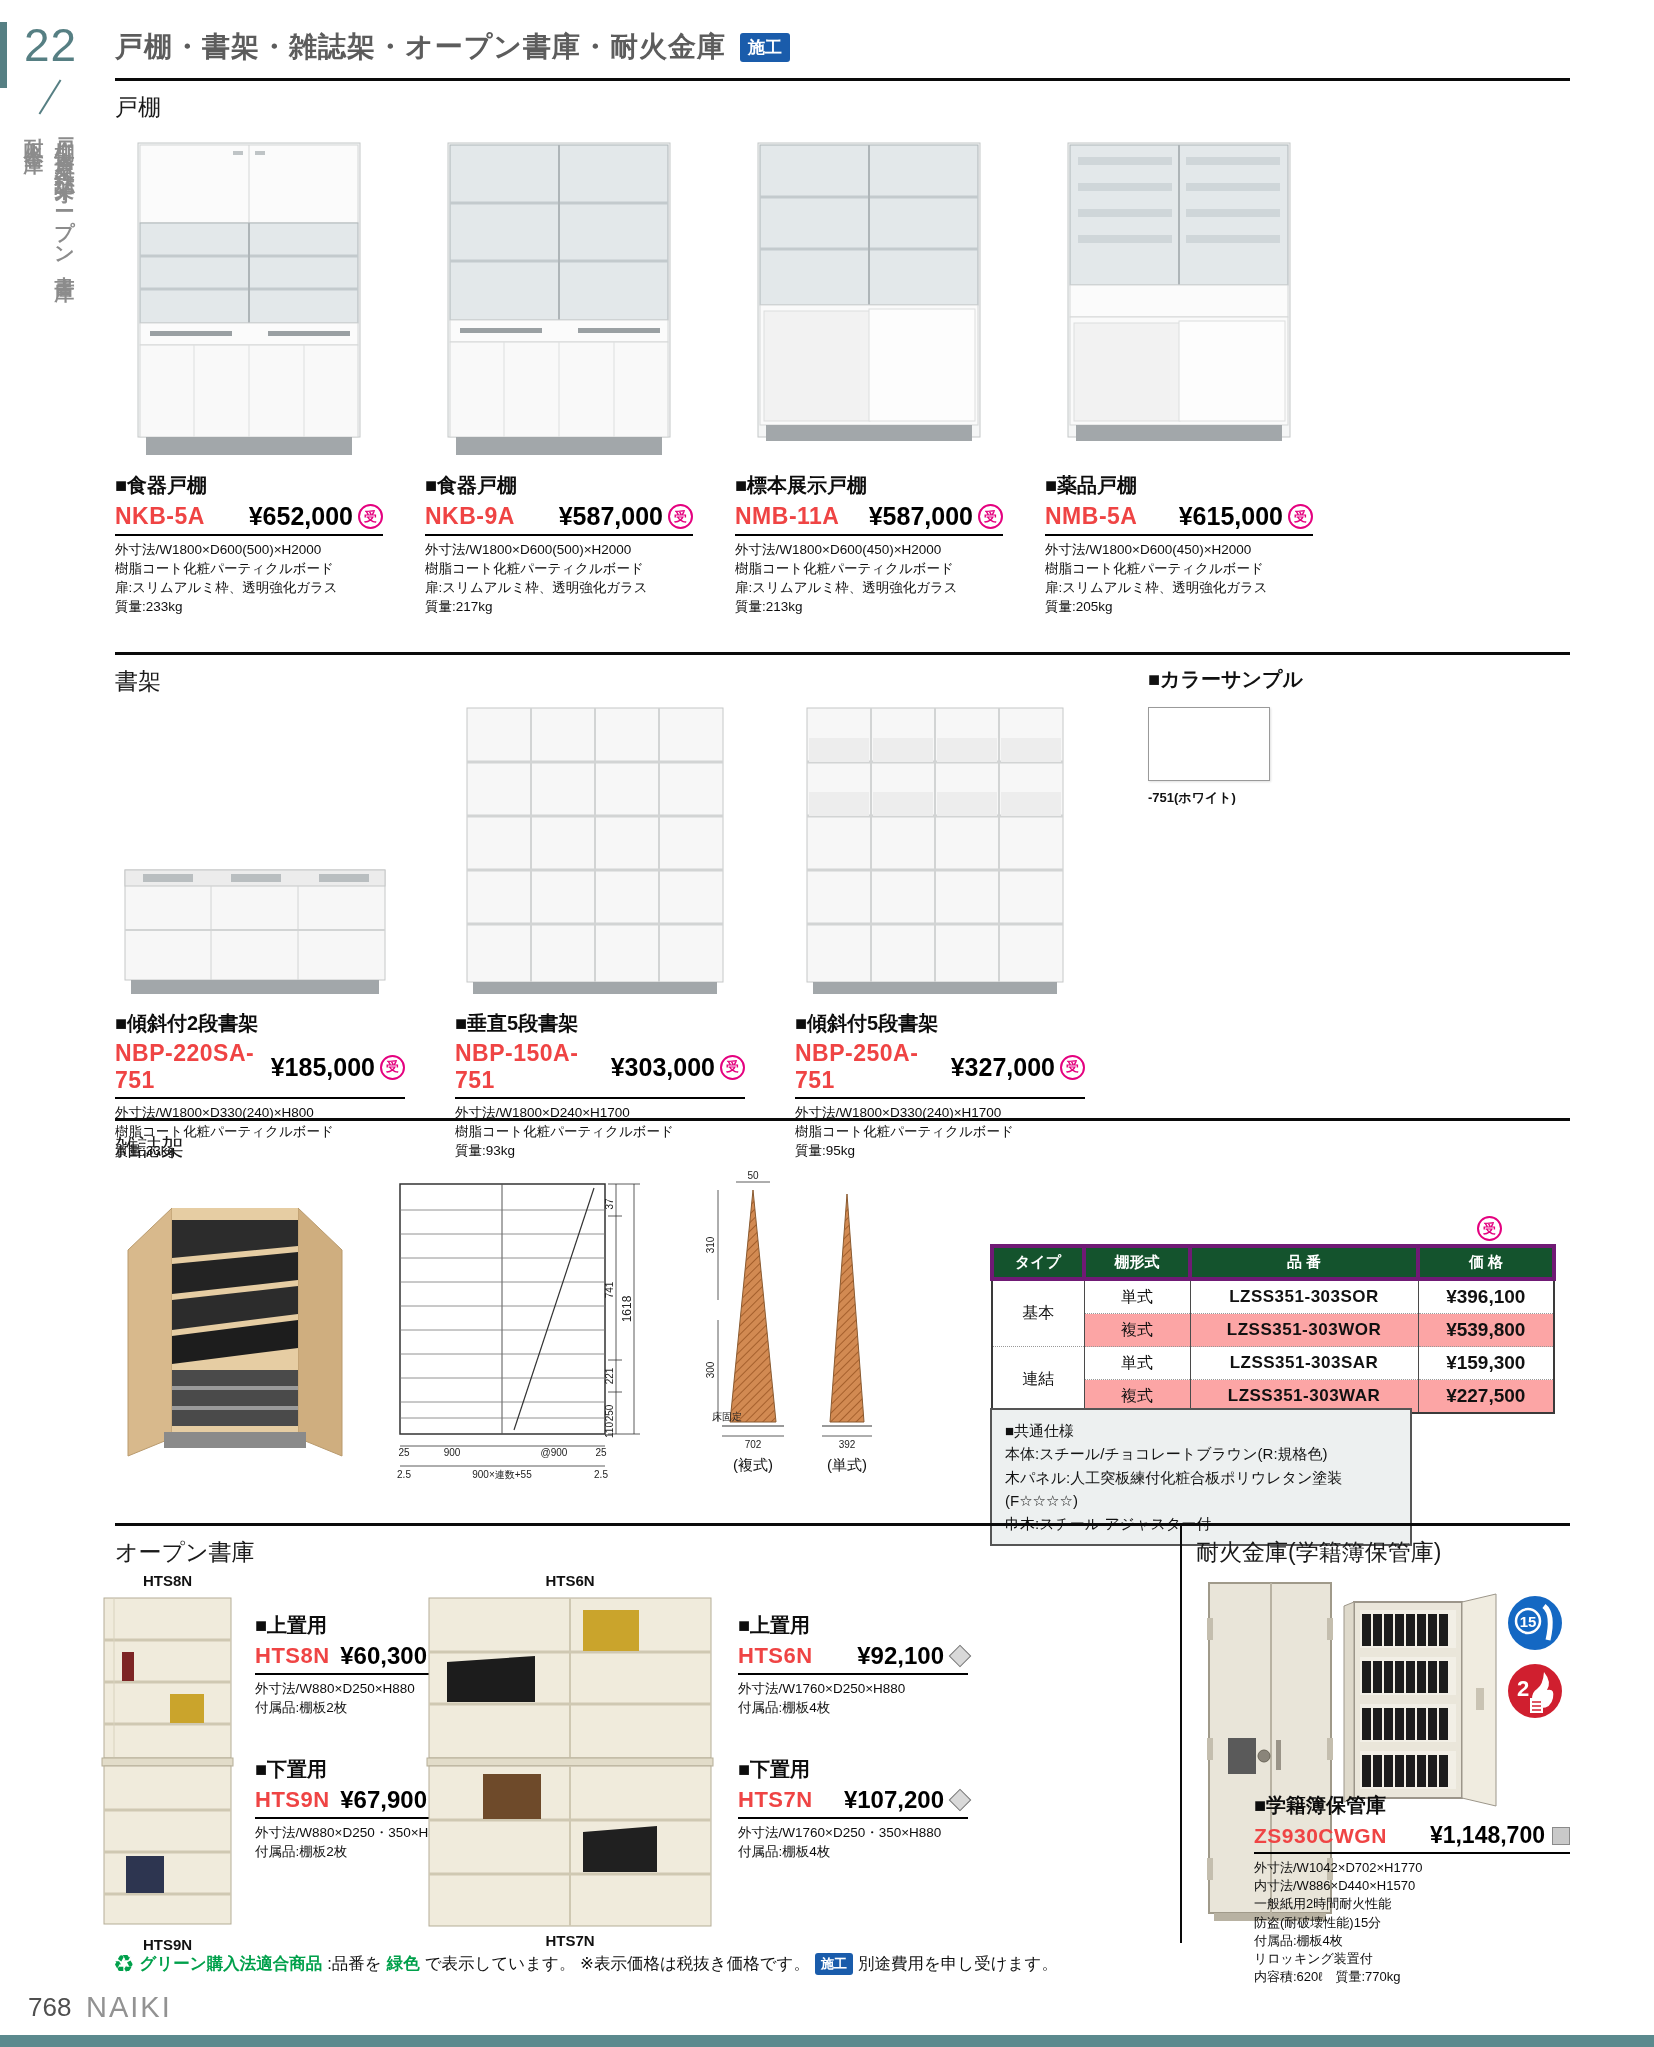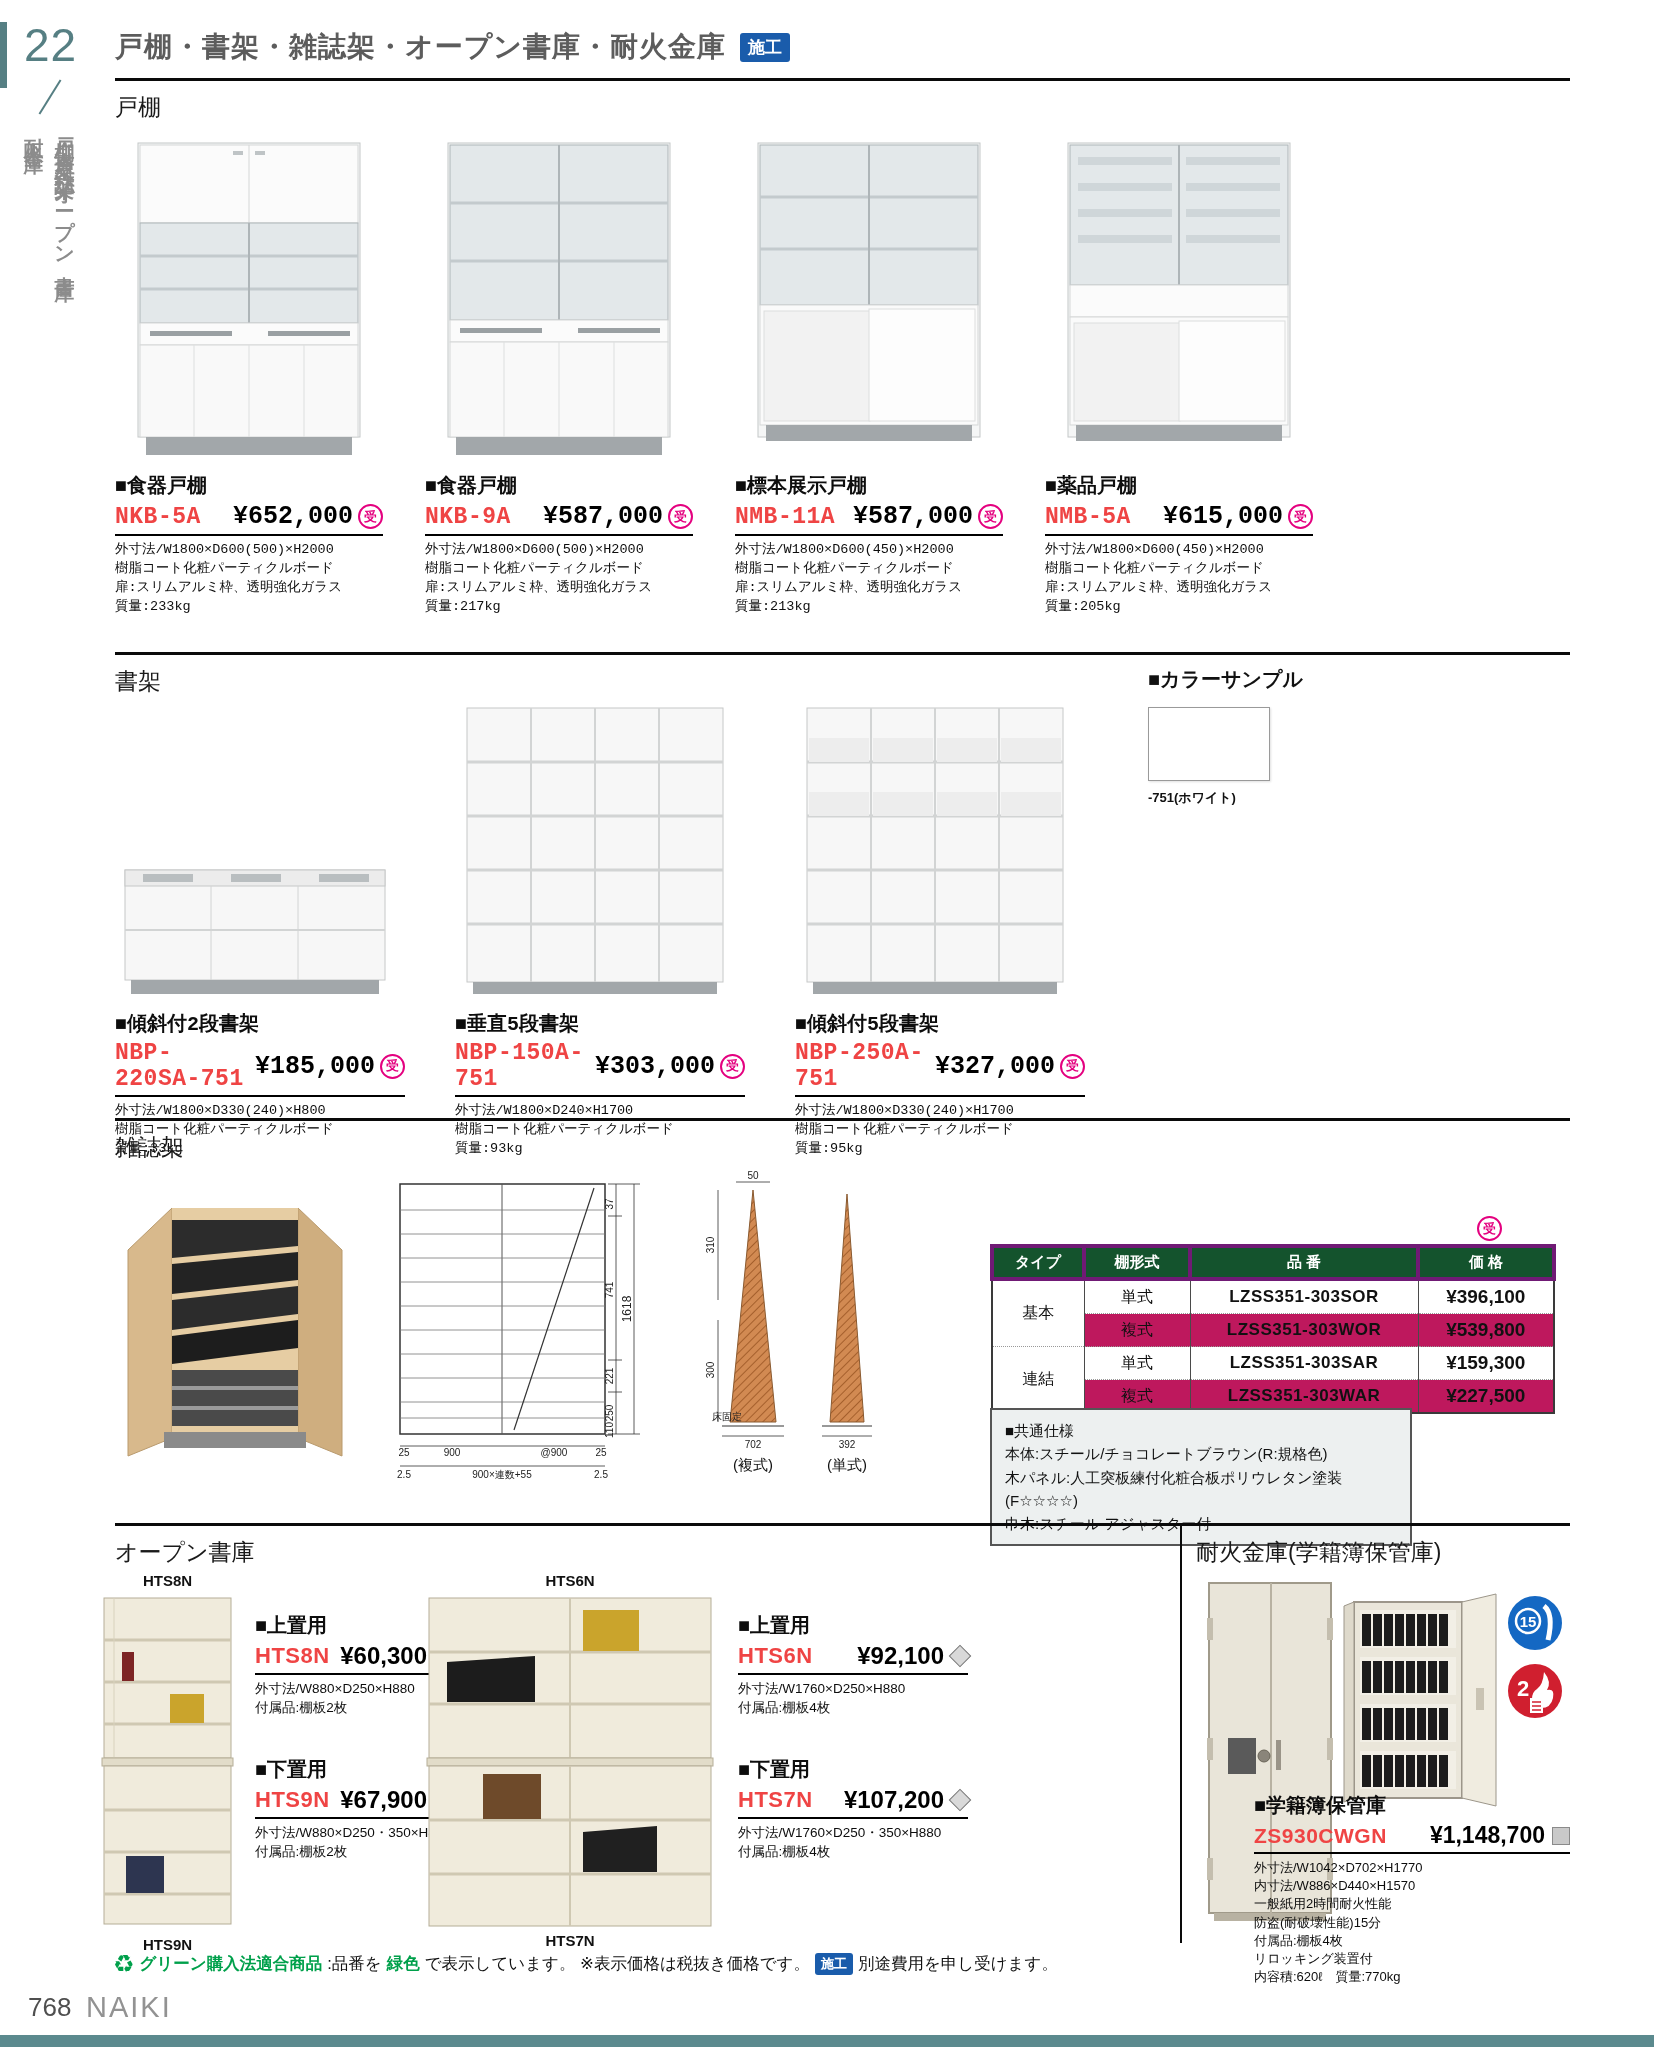--- a/index.html
+++ b/index.html
@@ -15,21 +15,21 @@
   .slash{left:30px;top:96px;width:40px;height:2px;background:#567f83;transform:rotate(-58deg);}
   .vtext{left:18px;top:122px;height:980px;writing-mode:vertical-rl;font-size:20px;color:#8c8c8c;font-weight:bold;letter-spacing:5px;line-height:1.55;}
   
   .header{left:115px;top:28px;display:flex;align-items:center;gap:14px;}
   .header-title{font-size:28px;font-weight:bold;color:#5c5c5c;letter-spacing:1px;}
   .badge-seko{background:#1a5cab;color:#fff;font-size:17px;font-weight:bold;padding:3px 8px;border-radius:3px;}
   .rule{left:115px;width:1455px;height:3px;background:#0a0a0a;}
   .section-label{font-size:23px;color:#1a1a1a;font-weight:500;}
   
   .cards{display:flex;}
-  .card{display:flex;flex-direction:column;font-family:Liberation Mono, monospace;}
+  .card{display:flex;flex-direction:column;}
   .imgbox{display:flex;align-items:flex-end;justify-content:center;margin-bottom:12px;}
   .pname{font-size:20px;font-weight:bold;color:#0d0d0d;margin-bottom:3px;}
   .codeline{display:flex;align-items:center;border-bottom:2.5px solid #000;padding-bottom:3px;margin-bottom:5px;}
   .code{color:#ef4444;font-size:23px;font-weight:bold;letter-spacing:0.5px;}
   .price{font-size:25px;font-weight:bold;color:#000;margin-left:auto;}
   .specs{font-size:13.5px;color:#0d0d0d;line-height:1.4;}
   .mk-uke{display:inline-flex;width:21px;height:21px;border:2px solid #e4007f;border-radius:50%;
     color:#e4007f;font-size:13px;font-weight:bold;align-items:center;justify-content:center;
     margin-left:5px;flex:0 0 auto;}
   .mk-dia{display:inline-block;width:14px;height:14px;background:#d9d9d9;border:1.5px solid #7a7a7a;
@@ -38,21 +38,21 @@
   
   .swatch{width:120px;height:72px;background:#fff;border:1px solid #9a9a9a;box-shadow:1px 1px 2px rgba(0,0,0,.12);}
   .swatch-label{font-size:13px;font-weight:bold;margin-top:8px;}
   
   .ztable{border-collapse:collapse;border:2px solid #3a3a3a;}
   .ztable th{background:#14532d;color:#fff;font-size:15px;font-weight:bold;border:4px solid #701a75;padding:5px 6px;}
   .ztable td{border-left:1.5px solid #4a4a4a;border-right:1.5px solid #4a4a4a;border-top:1px dotted #999;
     font-size:16px;padding:5px 8px;text-align:center;}
   .ztable .cell-code{font-weight:bold;font-size:17px;letter-spacing:0.5px;}
   .ztable .cell-price{font-weight:bold;font-size:19px;}
-  .ztable .alt{background:#be185d;}
+  .ztable .alt{background:#fca5a5;}
   .commonbox{border:2px solid #555;background:#edf0f0;padding:9px 13px;font-size:15px;line-height:1.55;width:392px;}
   .dim{font-size:10px;fill:#222;font-family:"Liberation Sans",sans-serif;}
   .dim-big{font-size:12px;fill:#222;font-family:"Liberation Sans",sans-serif;}
   
   .img-label{font-size:15px;font-weight:bold;color:#111;text-align:center;}
   .vdivider{left:1180px;top:1525px;width:2px;height:418px;background:#0a0a0a;}
   
   .footnote{left:113px;top:1952px;display:flex;align-items:center;gap:5px;font-size:16.5px;color:#111;}
   .green{color:#00a04b;font-weight:bold;}
   .badge-seko-sm{background:#1a5cab;color:#fff;font-size:13px;font-weight:bold;padding:2px 6px;border-radius:3px;}

